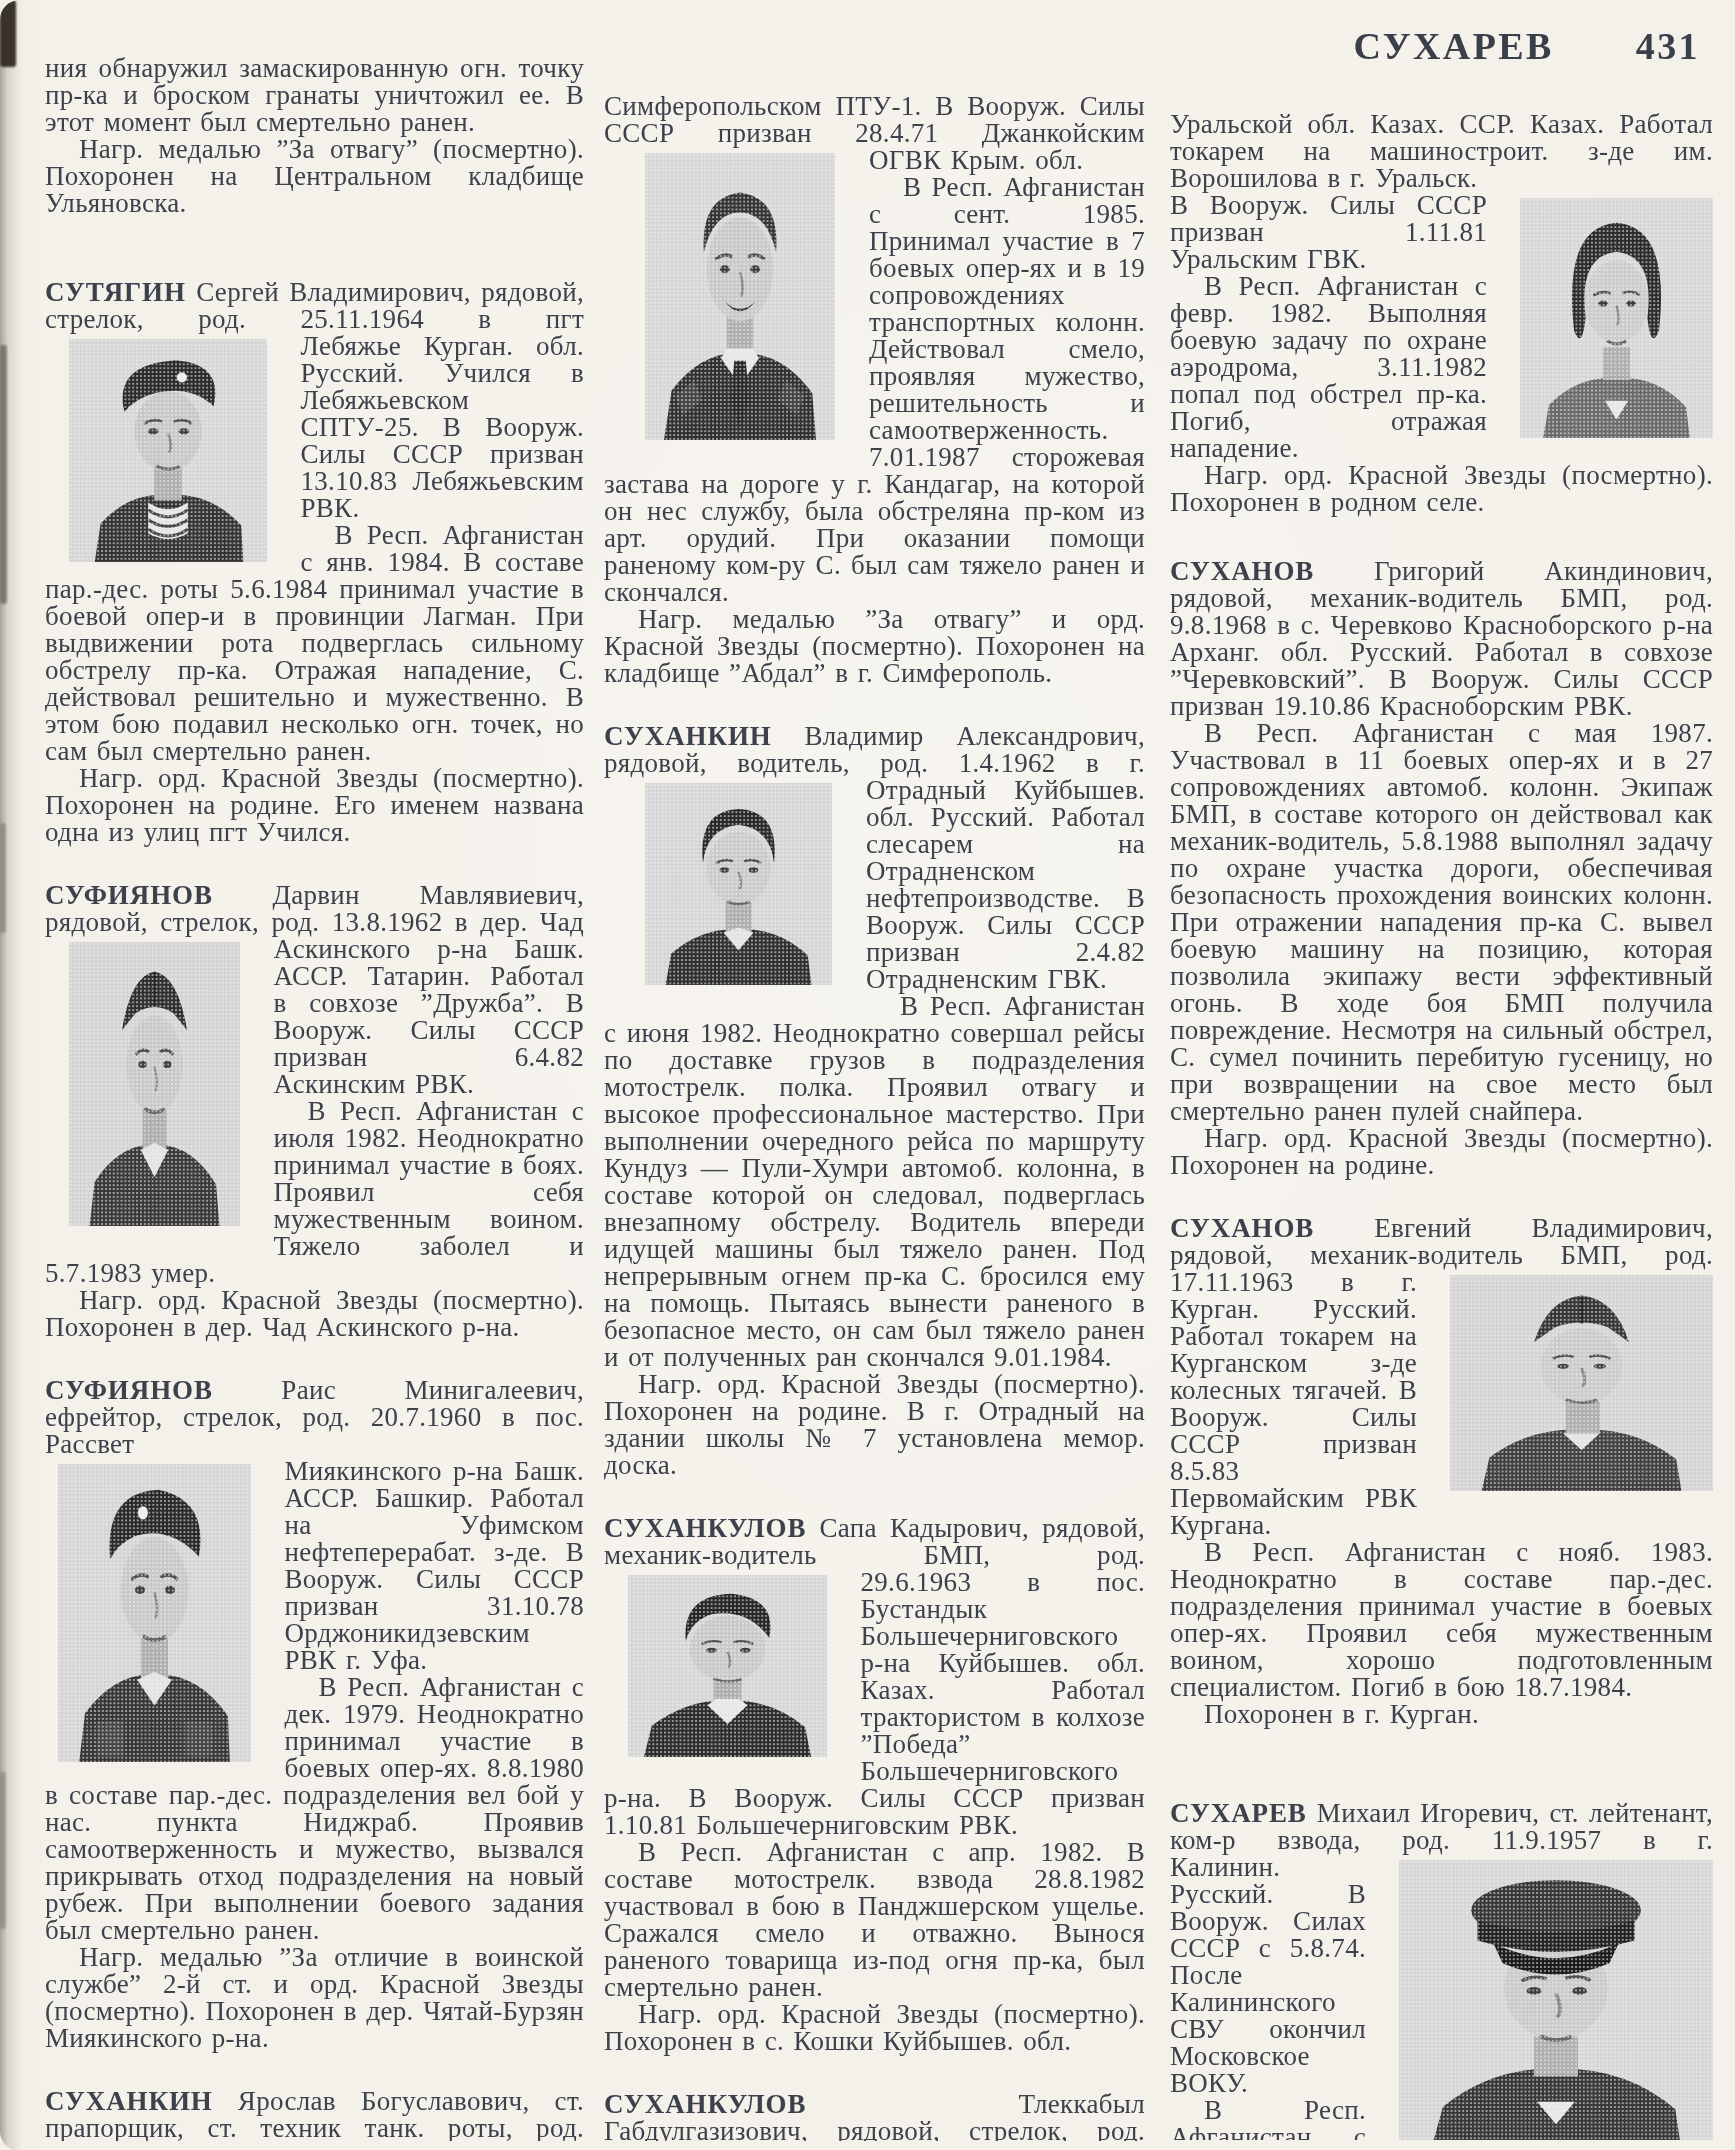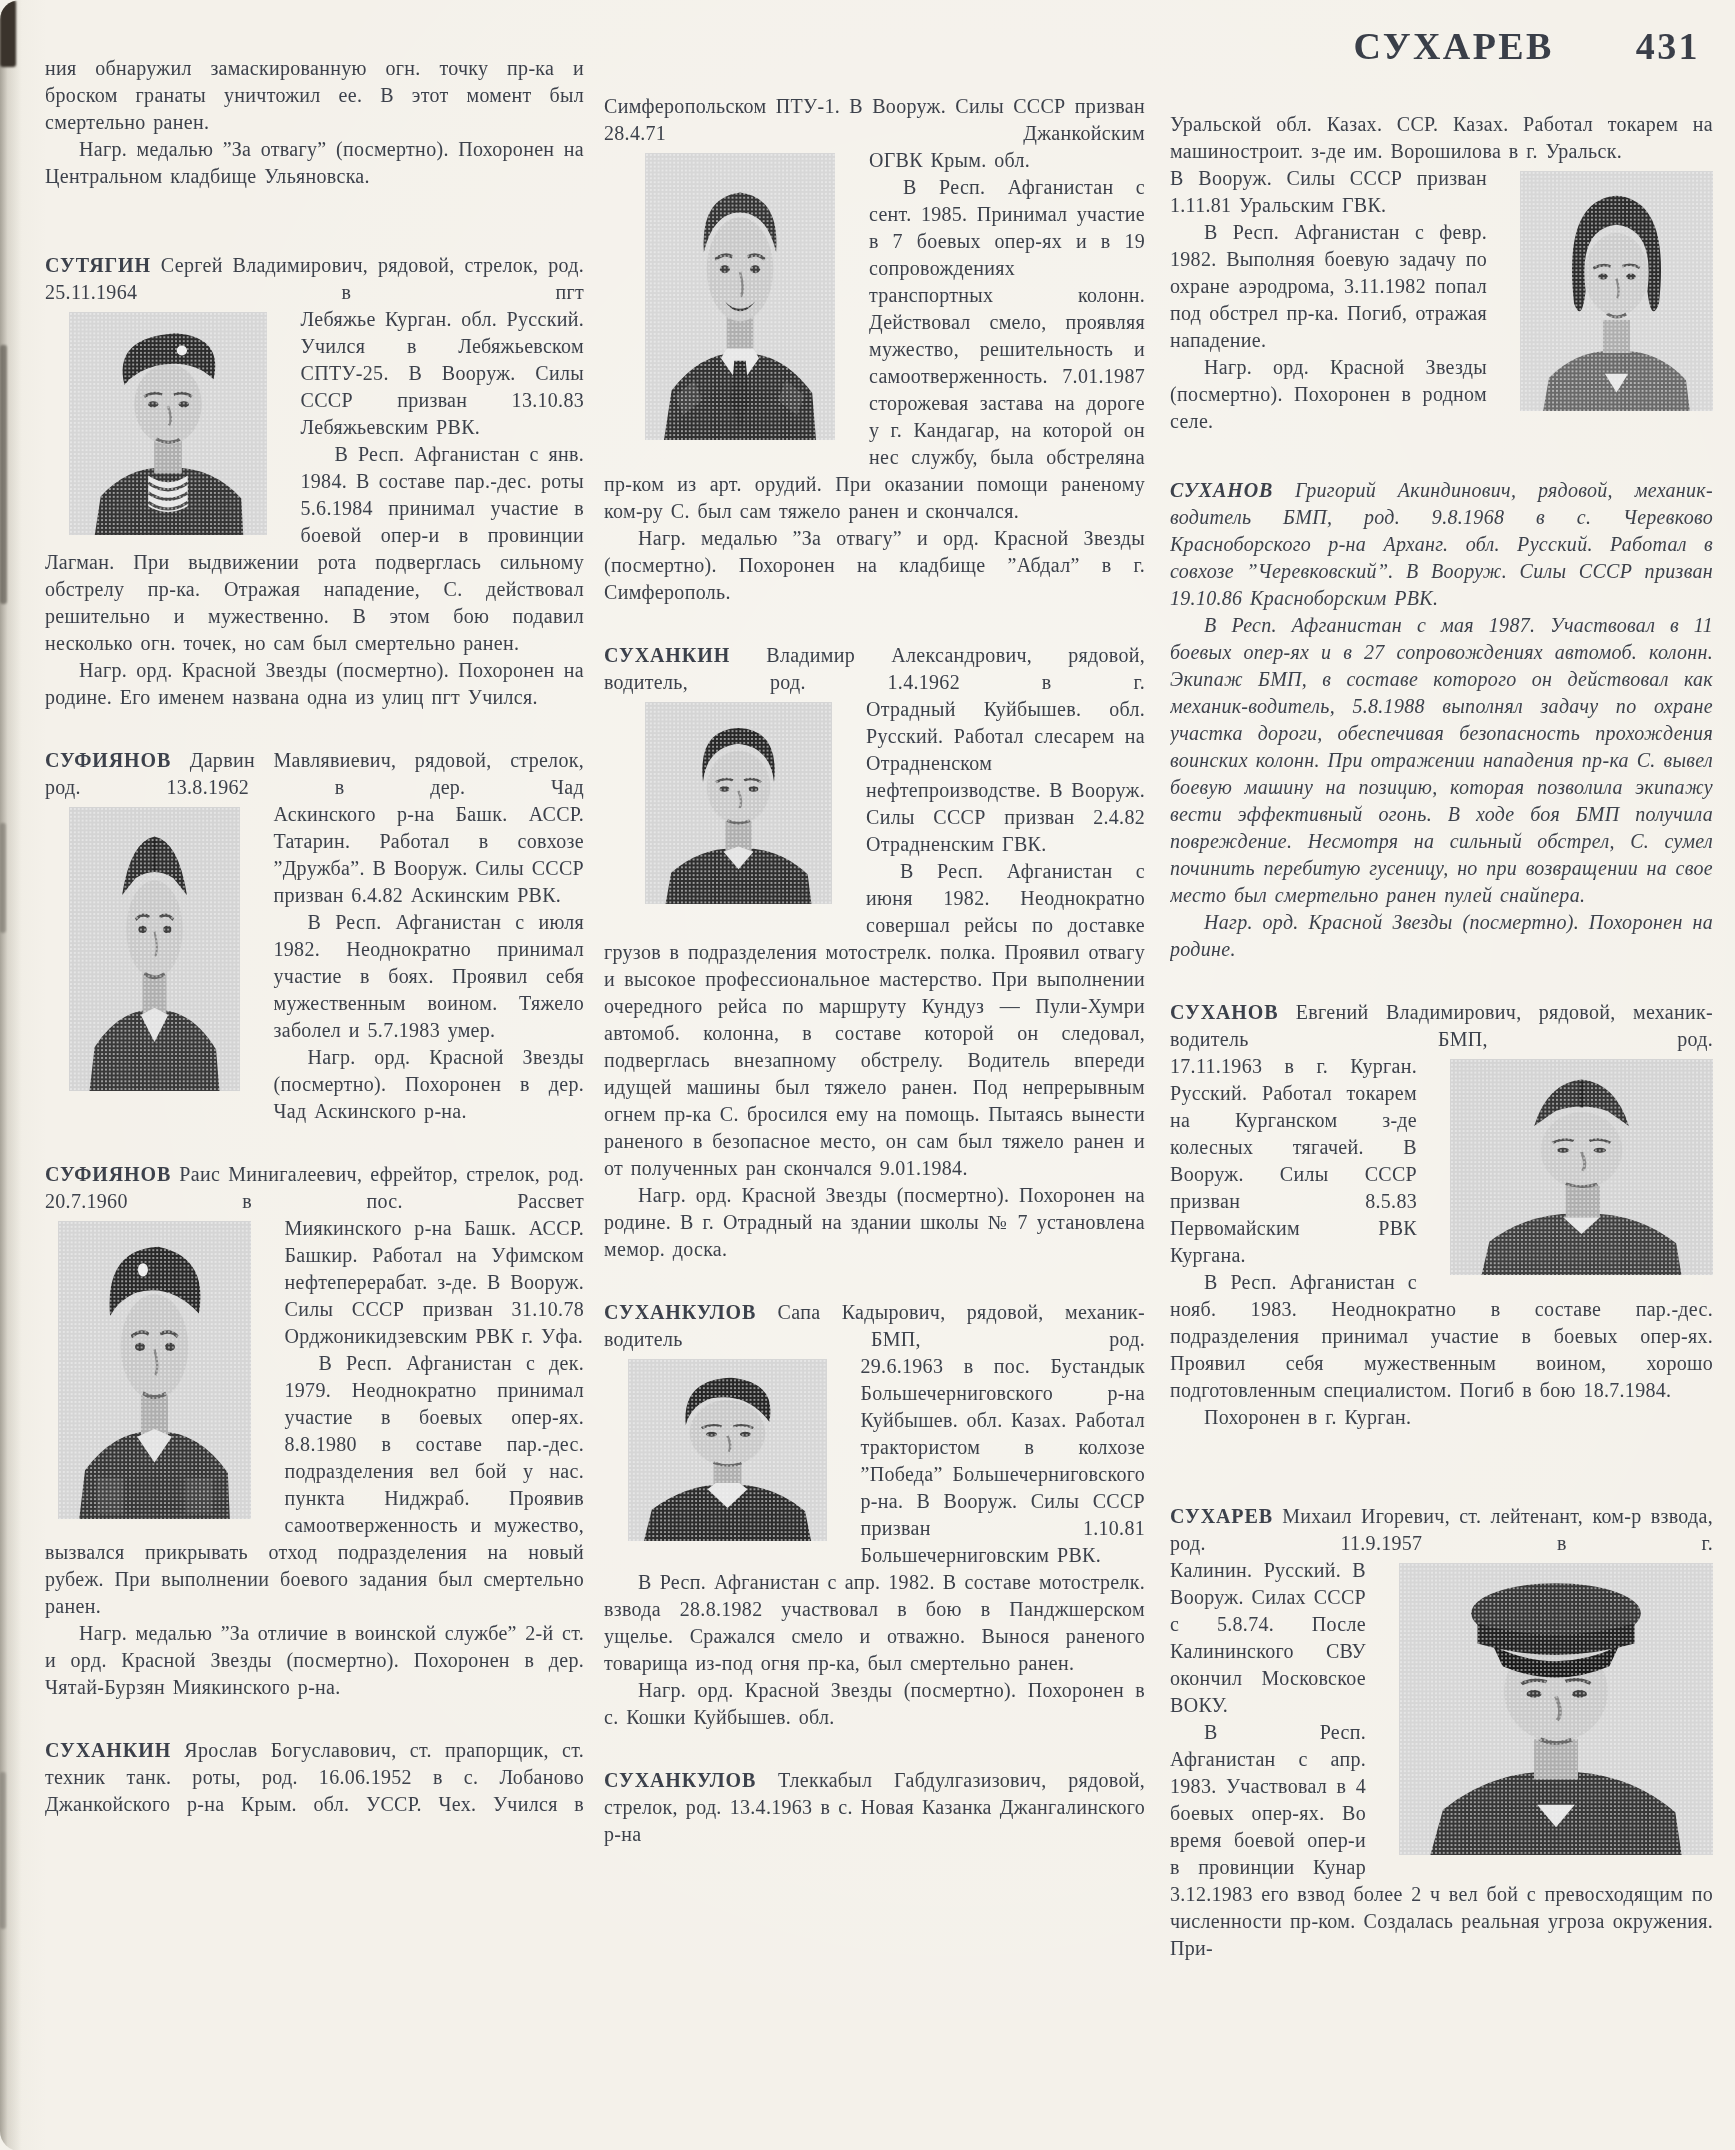--- a/index.html
+++ b/index.html
@@ -23,33 +23,33 @@
   .mark.m1{left:0;top:0;width:15.7px;height:67px;background:#3a332c;}
   .mark.m2{left:0;top:345px;width:7px;height:259px;opacity:.55;}
   .mark.m3{left:0;top:823px;width:5.5px;height:110px;opacity:.35;}
   .mark.m4{left:0;top:1772px;width:6.3px;height:157px;opacity:.3;}
 
   .pagehead{position:absolute;top:23.5px;left:1170px;width:530px;
     display:flex;justify-content:flex-end;align-items:baseline;gap:82px;
     font-weight:bold;font-size:38px;letter-spacing:2.4px;color:#3a3f49;}
 
   .col{position:absolute;overflow:hidden;
-    font-size:20px;line-height:27px;text-align:justify;
+    font-size:27px;line-height:27px;text-align:justify;
     letter-spacing:0.3px;word-spacing:2.4px;hyphens:auto;}
   .col1{left:45px;top:55px;width:539px;height:2086px;}
   .col2{left:604px;top:93px;width:541px;height:2048px;}
   .col3{left:1170px;top:111px;width:543px;height:2029px;}
 
   p{margin:0;}
   p.ind{text-indent:34px;}
   p.jlast{text-align-last:justify;}
   .surname{font-weight:bold;letter-spacing:0.9px;}
   .entry{margin-top:36px;display:flow-root;}
   .entry.gap-lg{margin-top:62px;}
-  .entry.gap-md{margin-top:42px;font-style:italic;}
+  .entry.gap-md{margin-top:42px;}
   .entry.gap-xl{margin-top:72px;}
   .block{display:flow-root;}
 
   .photo{position:relative;overflow:hidden;background:#d8d4ca;
     box-shadow:inset 0 0 0 0.8px rgba(120,114,100,.5), inset 0 0 20.4px rgba(80,74,62,.25);
     filter:grayscale(1) contrast(1.02);}
   .photo.left{float:left;margin:6.3px 34px 12.5px 23.5px;}
   .photo.right{float:right;margin:6.3px 0 12.5px 33px;}
   .photo svg{display:block;width:100%;height:100%;}
   .ht{position:absolute;inset:0;pointer-events:none;

